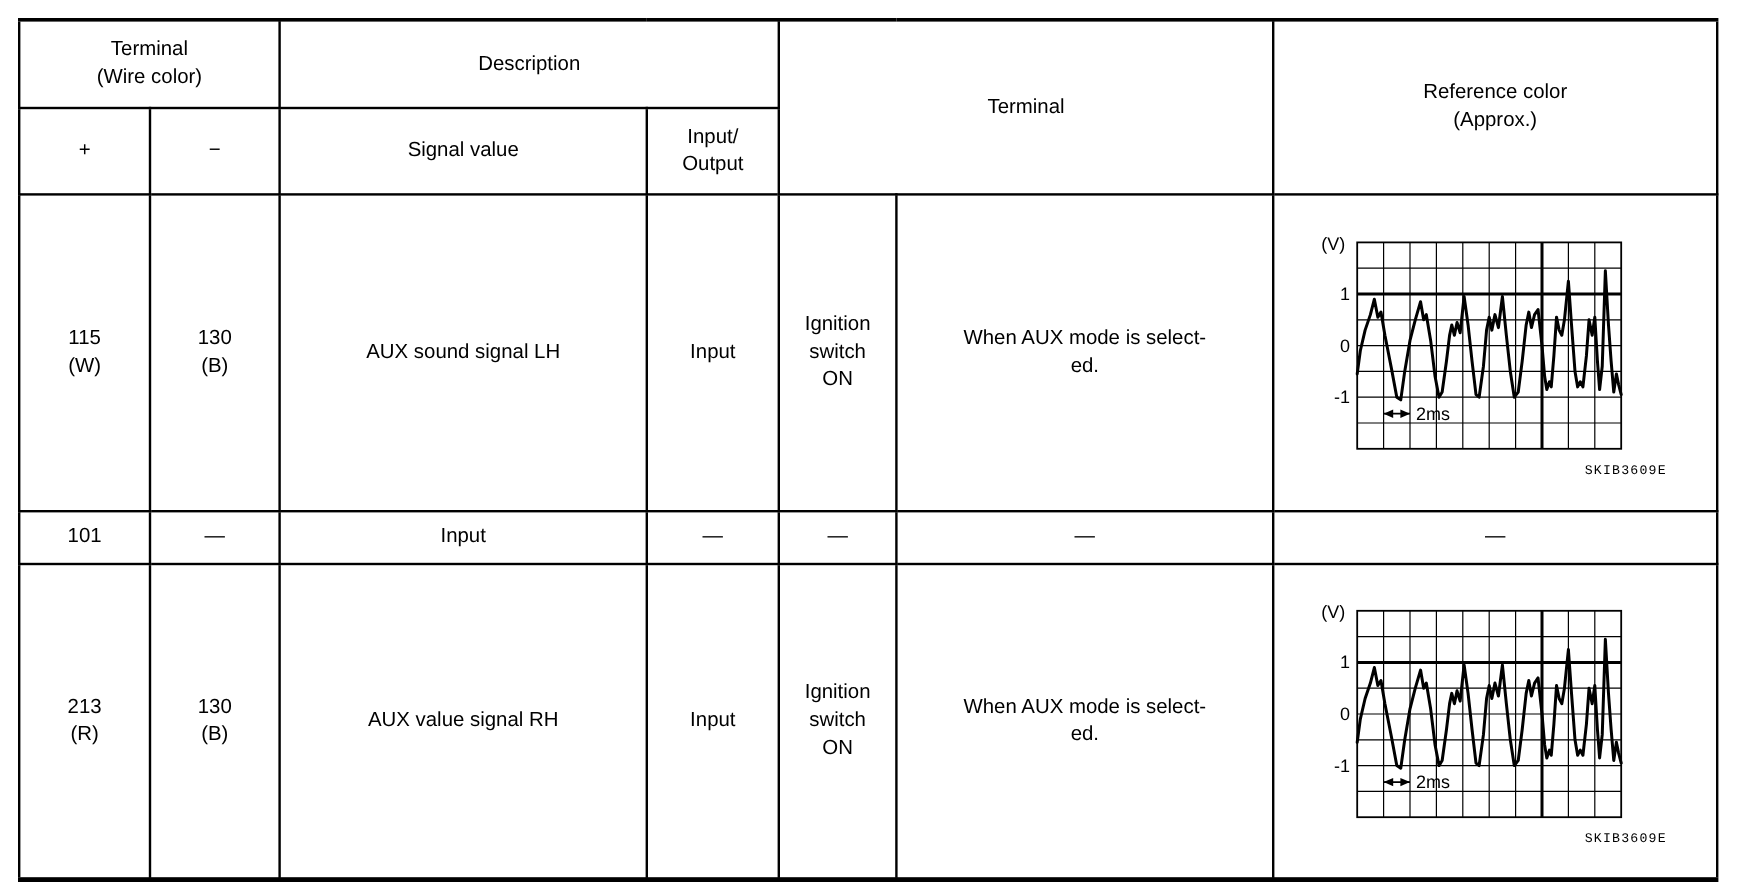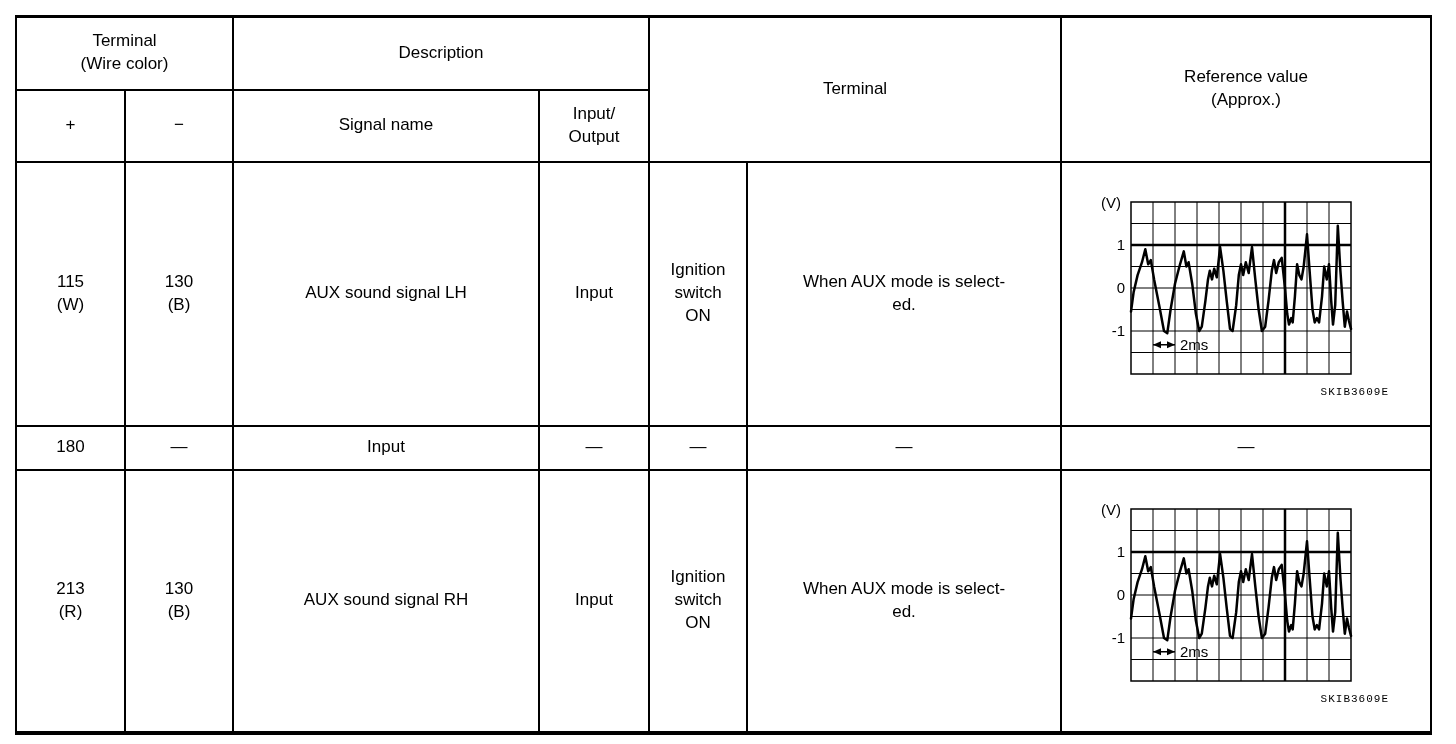--- a/index.html
+++ b/index.html
@@ -51,27 +51,27 @@
       <col style="width:98px">
       <col style="width:314px">
       <col style="width:370px">
   </colgroup>
   <thead>
     <tr style="height:73px">
       <th colspan="2" class="pre">Terminal
 (Wire color)</th>
       <th colspan="2">Description</th>
       <th colspan="2" rowspan="2">Terminal</th>
-      <th rowspan="2" class="pre">Reference value
+      <th rowspan="2" class="pre">Reference color
 (Approx.)</th>
     </tr>
     <tr style="height:72px">
       <th class="pm">+</th>
       <th class="pm">−</th>
-      <th>Signal name</th>
+      <th>Signal value</th>
       <th class="pre">Input/
 Output</th>
     </tr>
   </thead>
   <tbody>
     <tr style="height:264px">
       <td class="pre">115
 (W)</td>
       <td class="pre">130
 (B)</td>
@@ -110,34 +110,34 @@
               <line x1="52" y1="156.76000000000002" x2="74" y2="156.76000000000002" stroke="#000" stroke-width="1.5"></line>
               <polygon points="52,156.76000000000002 60,153.26000000000002 60,160.26000000000002" fill="#000"></polygon>
               <polygon points="74,156.76000000000002 66,153.26000000000002 66,160.26000000000002" fill="#000"></polygon>
               <text x="79" y="161.76000000000002" text-anchor="start" class="tlbl">2ms</text>
               <text x="288" y="207" text-anchor="end" class="code">SKIB3609E</text>
             </svg>
         </div>
       </td>
     </tr>
     <tr style="height:44px">
-      <td>180</td>
+      <td>101</td>
       <td>—</td>
       <td class="signal-cell">Input</td>
       <td>—</td>
       <td>—</td>
       <td>—</td>
       <td>—</td>
     </tr>
     <tr style="height:263px">
       <td class="pre">213
 (R)</td>
       <td class="pre">130
 (B)</td>
-      <td class="signal-cell">AUX sound signal RH</td>
+      <td class="signal-cell">AUX value signal RH</td>
       <td>Input</td>
       <td class="pre">Ignition
 switch
 ON</td>
       <td class="cond-detail-cell pre">When AUX mode is select-
 ed.</td>
       <td>
         <div class="scope-wrap">
           <svg class="scope" width="290" height="212" viewBox="0 0 290 212">
               <line x1="52" y1="14" x2="52" y2="186" stroke="#000" stroke-width="1"></line>

